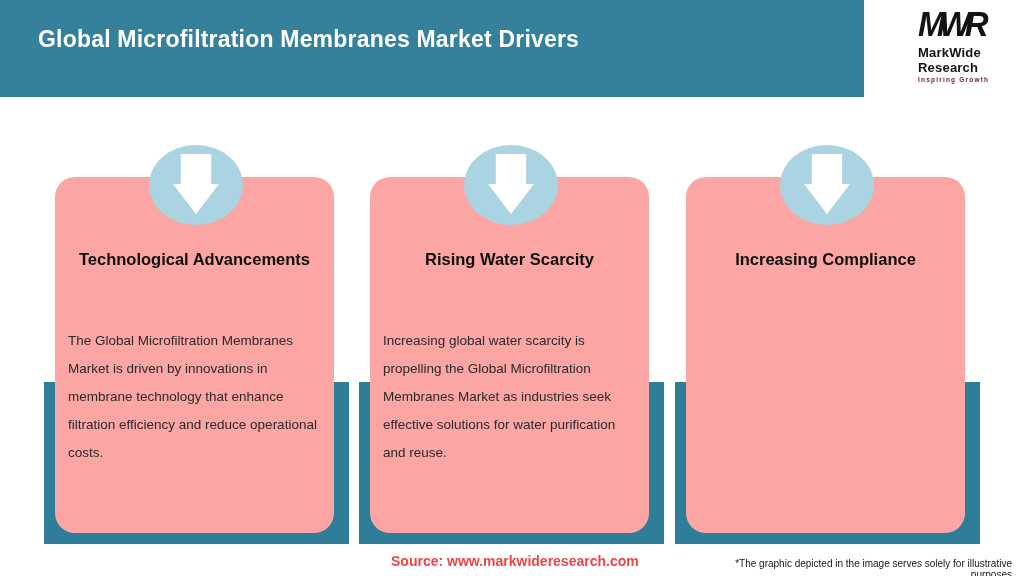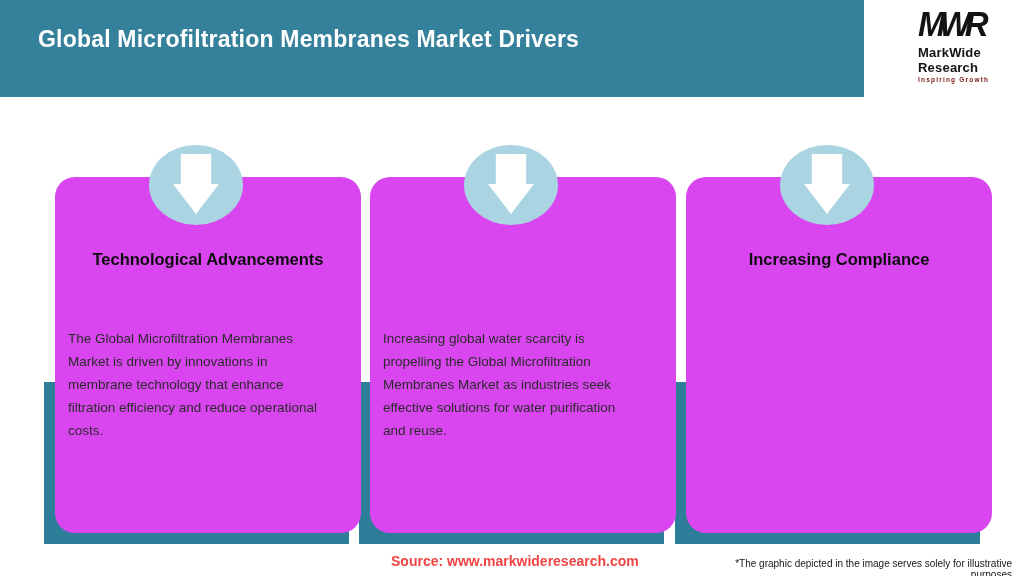--- a/index.html
+++ b/index.html
@@ -68,22 +68,22 @@
     background: #2F7E99;
   }
   .band.c1 { left: 44px; }
   .band.c2 { left: 359px; }
   .band.c3 { left: 675px; }
 
   .card {
     position: absolute;
     top: 177px;
     height: 356px;
-    width: 306px;
-    background: #d946ef;
+    width: 279px;
+    background: #fca5a5;
     border-radius: 20px;
   }
   .card.c1 { left: 55px; }
   .card.c2 { left: 370px; }
   .card.c3 { left: 686px; }
 
   .icon-ellipse {
     position: absolute;
     top: 145px;
     width: 94px; height: 80px;
@@ -111,21 +111,21 @@
     font-size: 16.5px;
     font-weight: bold;
     color: #0E0E0E;
   }
   .card-body {
     position: absolute;
     top: 150px;
     left: 13px;
     width: 255px;
     font-size: 13.5px;
-    line-height: 23px;
+    line-height: 28px;
     color: #2B2B2B;
   }
 
   
   .footer-source {
     position: absolute;
     left: 391px; top: 553px;
     font-size: 14px;
     font-weight: bold;
     color: #ef4444;
@@ -154,20 +154,21 @@
 <div class="band c1"></div>
 <div class="band c2"></div>
 <div class="band c3"></div>
 
 <div class="card c1">
   <div class="card-title">Technological Advancements</div>
   <div class="card-body">The Global Microfiltration Membranes Market is driven by innovations in membrane technology that enhance filtration efficiency and reduce operational costs.</div>
 </div>
 
 <div class="card c2">
+  <div class="card-title">Rising Water Scarcity</div>
   <div class="card-body">Increasing global water scarcity is propelling the Global Microfiltration Membranes Market as industries seek effective solutions for water purification and reuse.</div>
 </div>
 
 <div class="card c3">
   <div class="card-title">Increasing Compliance</div>
 </div>
 
 <div class="icon-ellipse c1">
   <div class="arrow-down"></div>
 </div>

